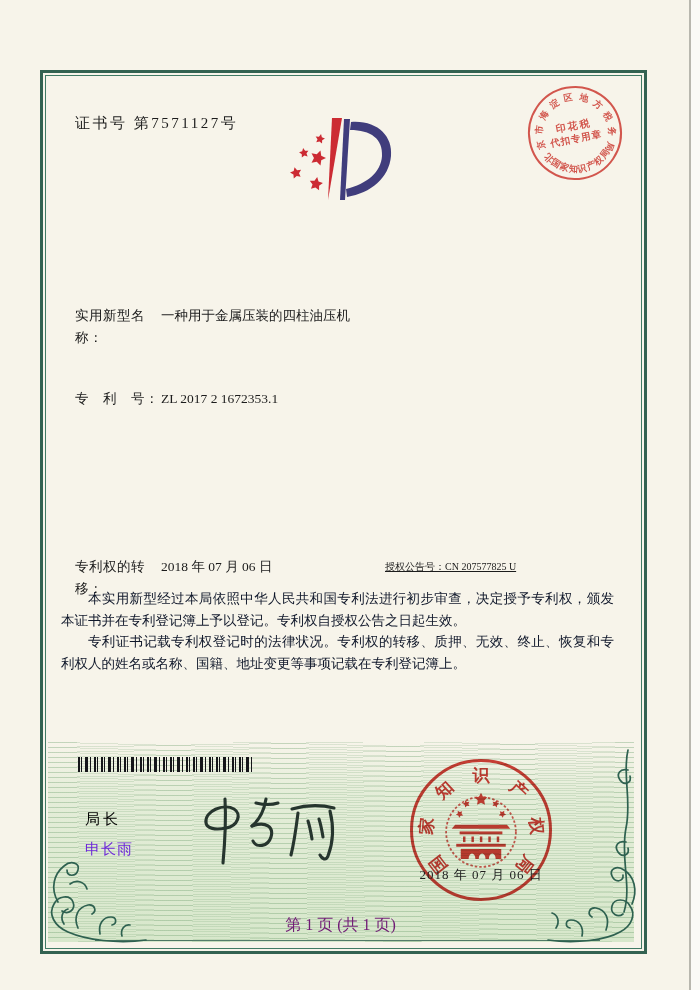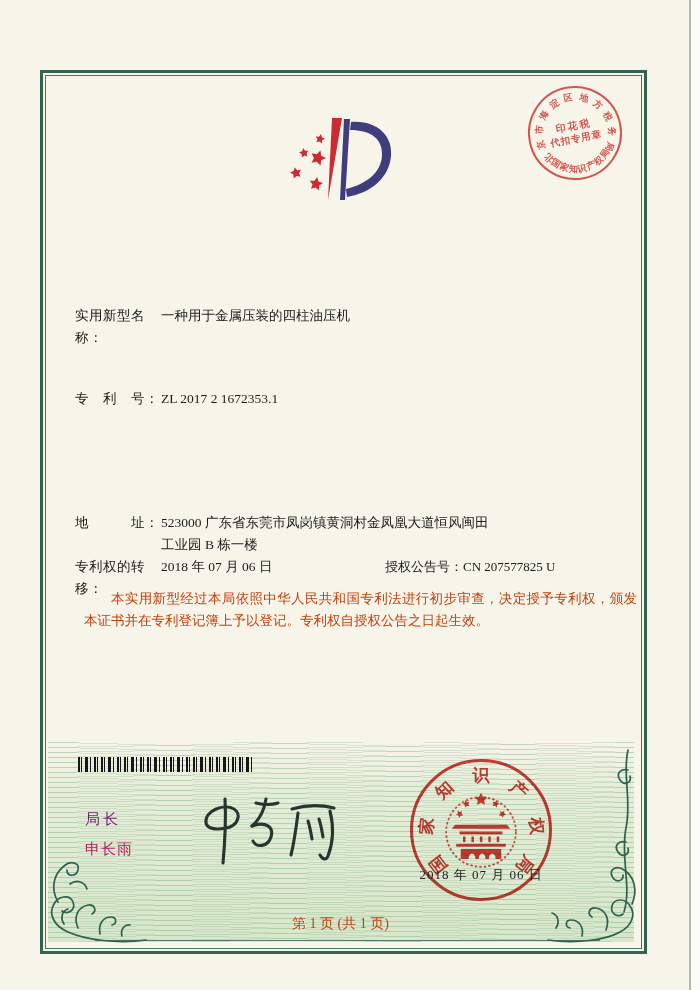--- a/index.html
+++ b/index.html
@@ -20,26 +20,26 @@
 
   .logo{position:absolute;left:288px;top:113px;width:106px;height:94px;z-index:10;}
 
   .title{
     position:absolute;left:40px;top:213px;width:601px;text-align:center;
     font-size:31px;font-weight:bold;letter-spacing:5px;z-index:10;color:#141414;
   }
 
   .row{position:absolute;left:75px;font-size:13.5px;z-index:10;line-height:22px;}
   .row .lbl{display:inline-block;width:86px;vertical-align:top;letter-spacing:.5px;}
-  .row .val{display:inline-block;max-width:470px;vertical-align:top;white-space:pre-line;}
-  .grant-no{position:absolute;left:385px;font-size:13px;z-index:10;line-height:22px;}
+  .row .val{display:inline-block;max-width:470px;vertical-align:top;white-space:pre-line;text-align:center;}
+  .grant-no{position:absolute;left:385px;font-size:10px;z-index:10;line-height:22px;text-decoration:underline;}
 
   .body-text{
-    position:absolute;left:84px;top:588px;width:553px;z-index:10;
-    font-size:13.5px;line-height:21.5px;text-align:justify;color:#c2410c;
+    position:absolute;left:61px;top:588px;width:553px;z-index:10;
+    font-size:13.5px;line-height:21.5px;text-align:justify;color:#0f172a;
   }
   .body-text p{margin:0;text-indent:2em;}
 
   .barcode{
     position:absolute;left:78px;top:757px;width:175px;height:15px;z-index:12;
     background:repeating-linear-gradient(90deg,
       #15151a 0 2px,transparent 2px 3px,
       #15151a 3px 4px,transparent 4px 7px,
       #15151a 7px 10px,transparent 10px 12px,
       #15151a 12px 13px,transparent 13px 16px,
@@ -53,22 +53,22 @@
     background:
       repeating-linear-gradient(179deg,rgba(110,160,110,.22) 0 1px,rgba(0,0,0,0) 1px 5px),
       repeating-linear-gradient(181.5deg,rgba(110,160,110,.20) 0 1px,rgba(0,0,0,0) 1px 5px),
       linear-gradient(180deg,rgba(221,236,211,0) 0%,rgba(214,232,203,.55) 25%,rgba(207,228,195,.8) 100%);
   }
   .panel-line{position:absolute;left:95px;top:940px;width:505px;height:1px;background:#336251;opacity:.8;z-index:3;}
   .flourish{position:absolute;z-index:4;}
   .flourish-left{left:42px;top:836px;width:108px;height:108px;}
   .flourish-right{left:544px;top:746px;width:94px;height:198px;}
 
-  .signer-title{position:absolute;left:85px;top:810px;font-size:15px;letter-spacing:3px;z-index:34;color:#701a75;}
-  .signer-name{position:absolute;left:85px;top:840px;font-size:15px;letter-spacing:1px;z-index:34;color:#be185d;}
+  .signer-title{position:absolute;left:85px;top:810px;font-size:15px;letter-spacing:3px;z-index:34;color:#000000;}
+  .signer-name{position:absolute;left:85px;top:840px;font-size:15px;letter-spacing:1px;z-index:34;color:#6d28d9;}
 
   .signature{position:absolute;left:192px;top:793px;width:150px;height:80px;z-index:35;}
 
   
   .seal{
     position:absolute;left:410px;top:759px;width:142px;height:142px;z-index:30;
     mix-blend-mode:multiply;opacity:.92;
   }
   .seal-ring{position:absolute;inset:0;border:3.5px solid #ce2f28;border-radius:50%;}
   .seal-emblem{position:absolute;left:26px;top:28px;width:90px;height:90px;}
@@ -89,21 +89,21 @@
     transform:rotate(-11deg);mix-blend-mode:multiply;opacity:.88;
   }
   .stamp-ring{position:absolute;inset:0;border:2.5px solid #d4433c;border-radius:50%;}
   .tax-stamp .arc-ch{font-size:9px;font-weight:bold;color:#d4433c;}
   .stamp-center{position:absolute;left:0;width:94px;text-align:center;color:#d4433c;font-weight:bold;}
   .stamp-c1{top:33px;font-size:10px;letter-spacing:2px;}
   .stamp-c2{top:47px;font-size:9.5px;letter-spacing:1px;}
 
   .footer{
     position:absolute;left:40px;top:915px;width:601px;text-align:center;
-    font-size:14px;z-index:11;color:#c2410c;
+    font-size:16px;z-index:11;color:#701a75;
   }
 </style>
 </head>
 <body>
 
 <div class="page">
 
   <div class="frame"></div>
 
   <div class="guilloche"></div>
@@ -125,20 +125,21 @@
       <path d="M84,24 C76,22 72,28 76,34 C80,40 88,37 86,30"></path>
       <path d="M82,96 C74,94 70,100 74,106 C78,112 86,109 84,102"></path>
       <path d="M4,194 C32,198 62,194 76,186 C88,180 92,168 86,160 C82,152 70,152 68,160 C66,168 74,172 79,168"></path>
       <path d="M88,158 C94,144 90,130 80,124 C73,119 65,123 68,130 C71,137 80,136 79,129"></path>
       <path d="M62,184 C66,173 62,164 52,162 C45,161 43,168 48,171"></path>
       <path d="M38,190 C40,181 35,174 27,174 C21,174 21,181 26,182"></path>
       <path d="M12,182 C16,176 14,169 8,167"></path>
     </g>
   </svg>
 
+  <div class="cert-no">证书号 第7571127号</div>
 
   <svg class="logo" viewBox="0 0 106 94">
     <defs>
       <path id="star" d="M0,-1 L0.294,-0.405 L0.951,-0.309 L0.476,0.155 L0.588,0.809 L0,0.5 L-0.588,0.809 L-0.476,0.155 L-0.951,-0.309 L-0.294,-0.405 Z"></path>
     </defs>
     <polygon points="44,5 54,5 40,87" fill="#cc2b33"></polygon>
     <polygon points="56,6 62,6 57,87 52,87" fill="#403d7c"></polygon>
     <path d="M63,9 C89,7 105,23 103,43 C101,65 83,80 59,84 L58,76 C79,71 93,59 94,43 C95,26 83,17 62,17 Z" fill="#403d7c"></path>
     <use href="#star" fill="#cc2b33" transform="translate(32,26) scale(5) rotate(12)"></use>
     <use href="#star" fill="#cc2b33" transform="translate(16,40) scale(5) rotate(-10)"></use>
@@ -147,33 +148,30 @@
     <use href="#star" fill="#cc2b33" transform="translate(28,71) scale(7) rotate(10)"></use>
   </svg>
 
 
   <div class="row" style="top:305px">
     <span class="lbl">实用新型名称：</span><span class="val">一种用于金属压装的四柱油压机</span>
   </div>
   <div class="row" style="top:388px">
     <span class="lbl">专　利　号：</span><span class="val">ZL 2017 2 1672353.1</span>
   </div>
-  <div class="row" style="top:512px">
-    <span class="lbl">地　　　址：</span><span class="val">523000 广东省东莞市凤岗镇黄洞村金凤凰大道恒风闽田
-工业园 B 栋一楼</span>
-  </div>
   <div class="row" style="top:556px">
     <span class="lbl">专利权的转移：</span><span class="val">2018 年 07 月 06 日</span>
   </div>
   <div class="grant-no" style="top:556px">
     <span class="lbl2">授权公告号：</span><span>CN 207577825 U</span>
   </div>
 
   <div class="body-text">
     <p>本实用新型经过本局依照中华人民共和国专利法进行初步审查，决定授予专利权，颁发本证书并在专利登记簿上予以登记。专利权自授权公告之日起生效。</p>
+    <p>专利证书记载专利权登记时的法律状况。专利权的转移、质押、无效、终止、恢复和专利权人的姓名或名称、国籍、地址变更等事项记载在专利登记簿上。</p>
   </div>
 
   <div class="barcode"></div>
 
   <div class="signer-title">局长</div>
   <div class="signer-name">申长雨</div>
 
   <svg class="signature" viewBox="0 0 150 80">
     <g fill="none" stroke="#26352e" stroke-width="3.1" stroke-linecap="round">
       <path d="M14,30 C12,18 32,10 42,16 C50,21 46,33 34,35 C24,37 14,36 14,29"></path>

